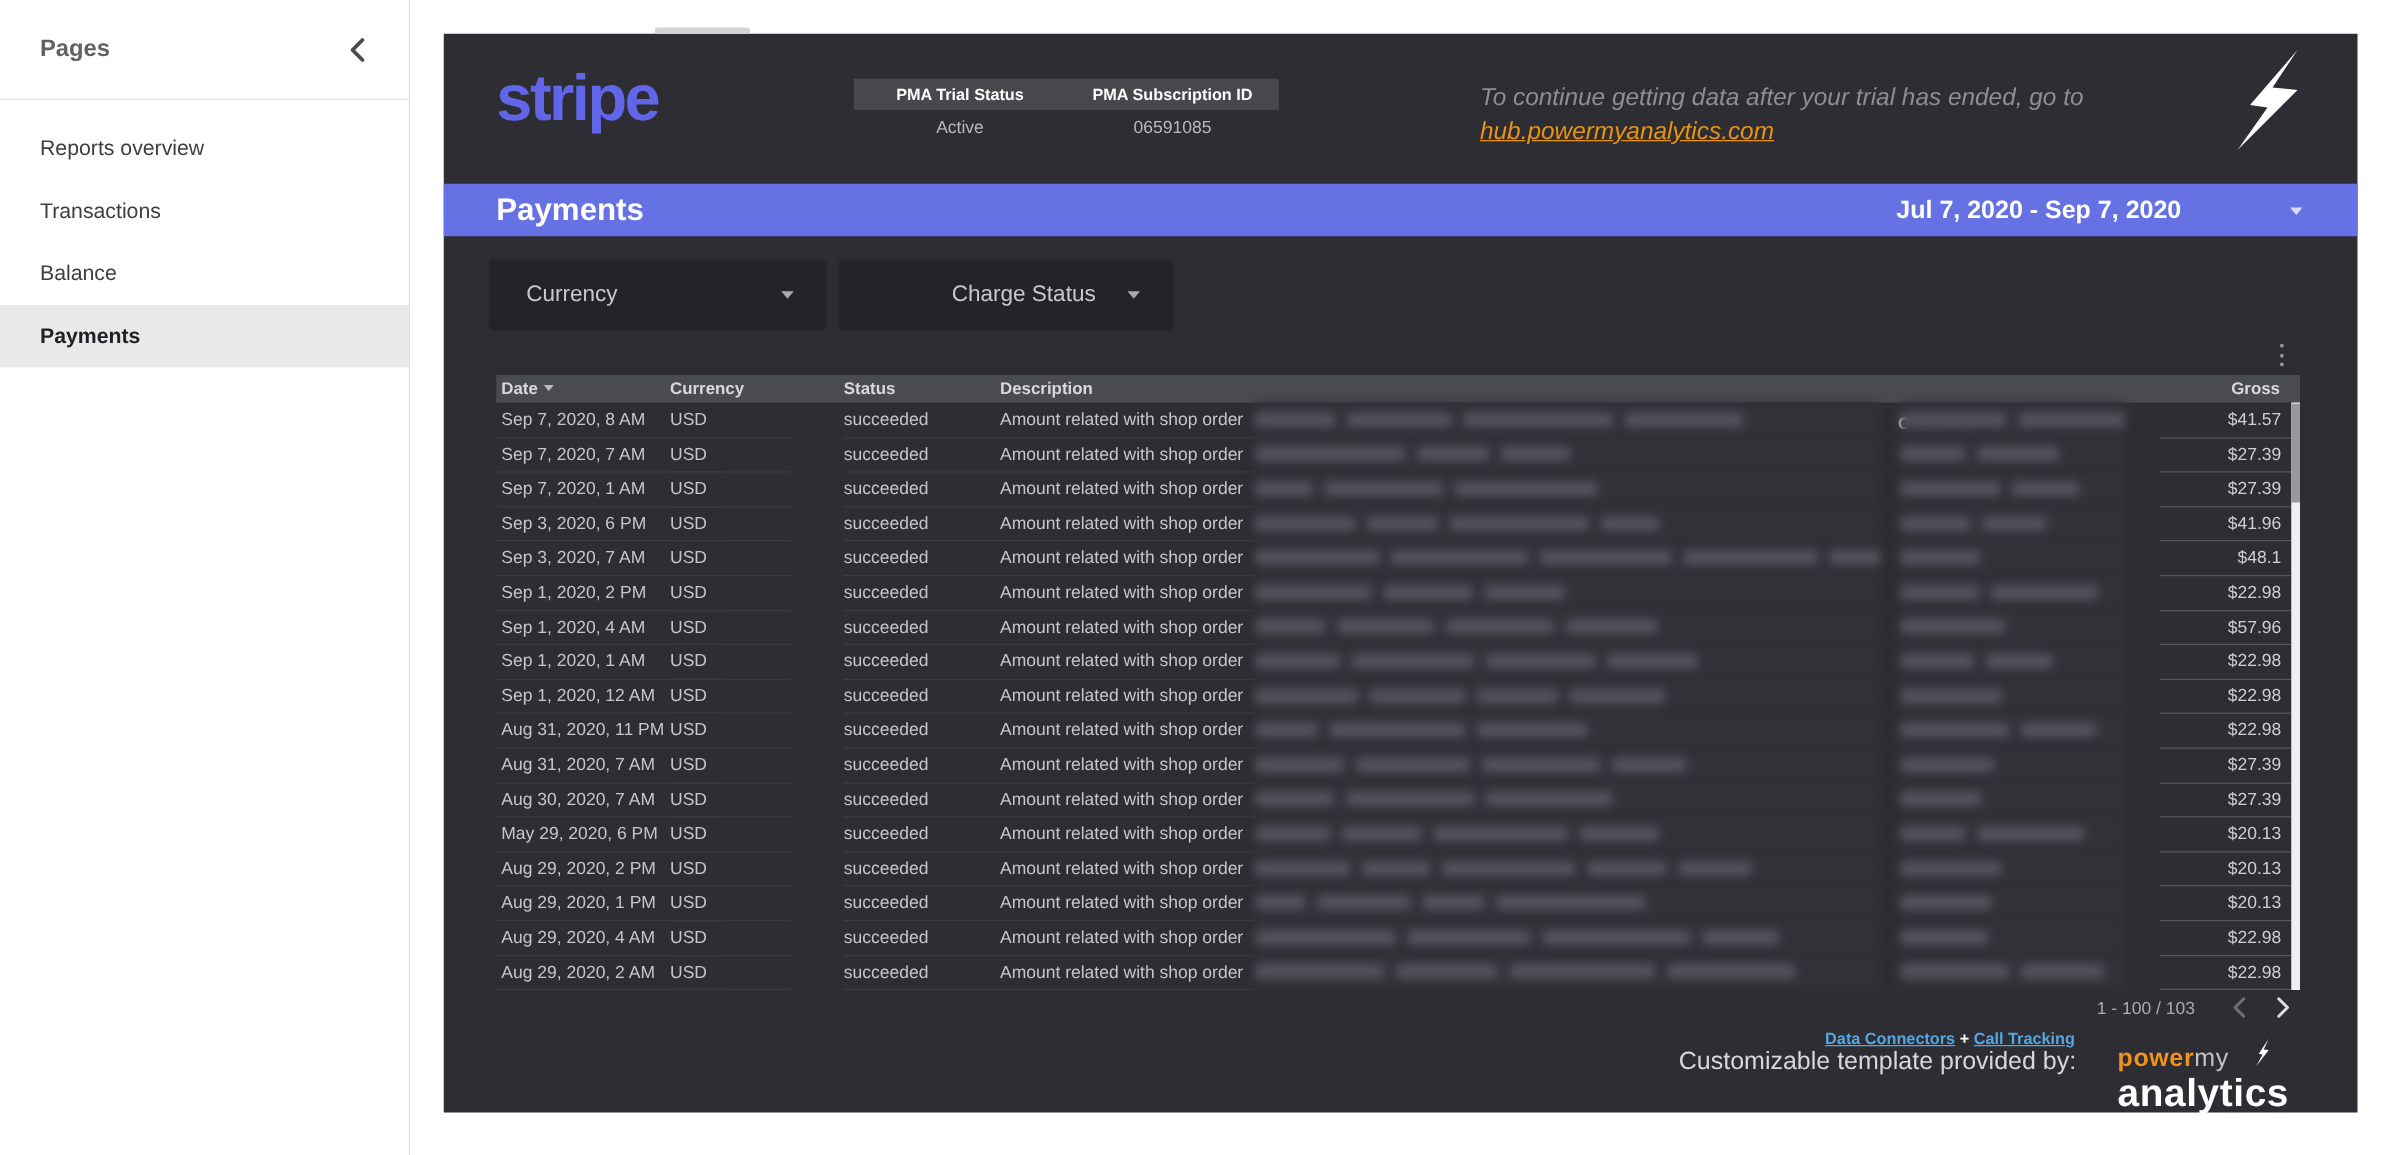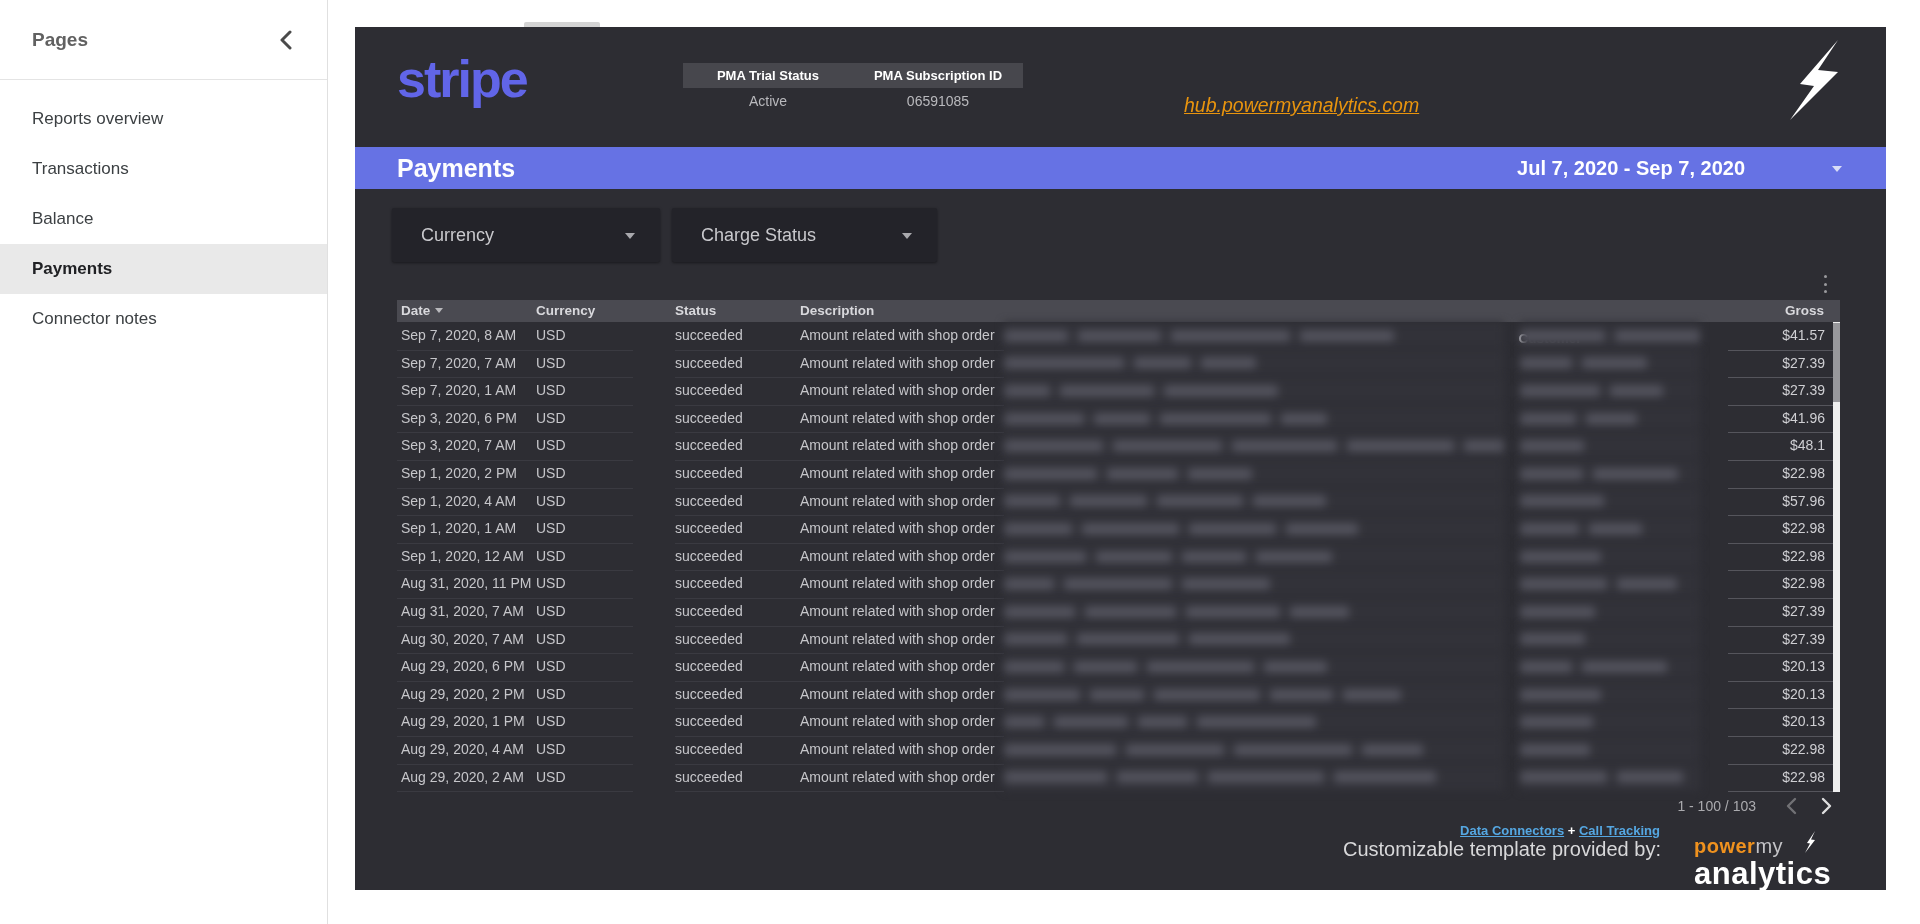--- a/index.html
+++ b/index.html
@@ -45,21 +45,21 @@
   .date-range { position:absolute; right:141px; top:10px; font-size:20px; font-weight:bold;
                 color:#fff; cursor:pointer; }
   .date-caret { position:absolute; right:44px; top:19px; width:0; height:0; cursor:pointer;
                 border-left:5px solid transparent; border-right:5px solid transparent;
                 border-top:6px solid #d9ddf6; }
 
   
   .filter-box { position:absolute; top:181px; height:54px; background:#232329; border-radius:2px;
                 box-shadow:0 1px 3px rgba(0,0,0,.45); cursor:pointer; }
   .filter-currency { left:37px; width:268px; }
-  .filter-status { left:317px; width:265px; }
+  .filter-status { left:317px; width:265px;text-align:center; }
   .filter-label { line-height:54px; padding-left:29px; font-size:18px; color:#c9c9cd; }
   .filter-caret { position:absolute; right:25px; top:25px; width:0; height:0;
                   border-left:5px solid transparent; border-right:5px solid transparent;
                   border-top:6px solid #a9a9ad; }
   .kebab { position:absolute; left:1462px; top:248px; width:16px; height:18px; cursor:pointer;
            display:flex; flex-direction:column; align-items:center; justify-content:space-between; }
   .kebab span { width:3px; height:3px; border-radius:50%; background:#9a9a9e; }
 
   
   .table { position:absolute; left:42px; top:273px; width:1443px; }
@@ -123,41 +123,40 @@
       <svg width="14" height="20" viewBox="0 0 14 20">
         <polyline points="11,2 3,10 11,18" fill="none" stroke="#4a4a4a" stroke-width="3" stroke-linecap="round" stroke-linejoin="round"></polyline>
       </svg>
     </span>
   </div>
   <div class="sidebar-list">
       <div class="sidebar-item">Reports overview</div>
       <div class="sidebar-item">Transactions</div>
       <div class="sidebar-item">Balance</div>
       <div class="sidebar-item selected">Payments</div>
-      <div class="sidebar-item">Connector notes</div>
     </div>
 </div>
 
 <div class="report">
   <div class="top-remnant"></div>
 
   <div class="rheader">
     <div class="stripe-logo">stripe</div>
     <div class="pma">
       <div class="pma-labels">
         <div class="pma-label">PMA Trial Status</div>
         <div class="pma-label">PMA Subscription ID</div>
       </div>
       <div class="pma-values">
         <div class="pma-value">Active</div>
         <div class="pma-value">06591085</div>
       </div>
     </div>
     <div class="trial-note">
-      <br>
+      <span>To continue getting data after your trial has ended, go to</span><br>
       <span class="trial-link">hub.powermyanalytics.com</span>
     </div>
     <svg class="header-bolt" width="70" height="80" viewBox="0 0 70 80">
       <polygon points="62,0 24,44 38,46 14,80 62,32 42,30" fill="#ffffff"></polygon>
     </svg>
   </div>
 
   <div class="title-bar">
     <span class="page-title">Payments</span>
     <span class="date-range">Jul 7, 2020 - Sep 7, 2020</span>
@@ -377,21 +376,21 @@
             <span class="blob" style="width: 63px;"></span>
             <span class="blob" style="width: 102px;"></span>
             <span class="blob" style="width: 101px;"></span>
           </div>
           <div class="blurband b-cust">
             <span class="blob" style="width: 65px;"></span>
           </div>
           <div class="cell c-gross">$27.39</div>
         </div>
         <div class="trow">
-          <div class="cell c-date">Aug 29, 2020, 6 PM</div>
+          <div class="cell c-date">May 29, 2020, 6 PM</div>
           <div class="cell c-currency">USD</div>
           <div class="cell c-status">succeeded</div>
           <div class="cell c-desc">Amount related with shop order</div>
           <div class="blurband b-desc">
             <span class="blob" style="width: 60px;"></span>
             <span class="blob" style="width: 63px;"></span>
             <span class="blob" style="width: 107px;"></span>
             <span class="blob" style="width: 63px;"></span>
           </div>
           <div class="blurband b-cust">

